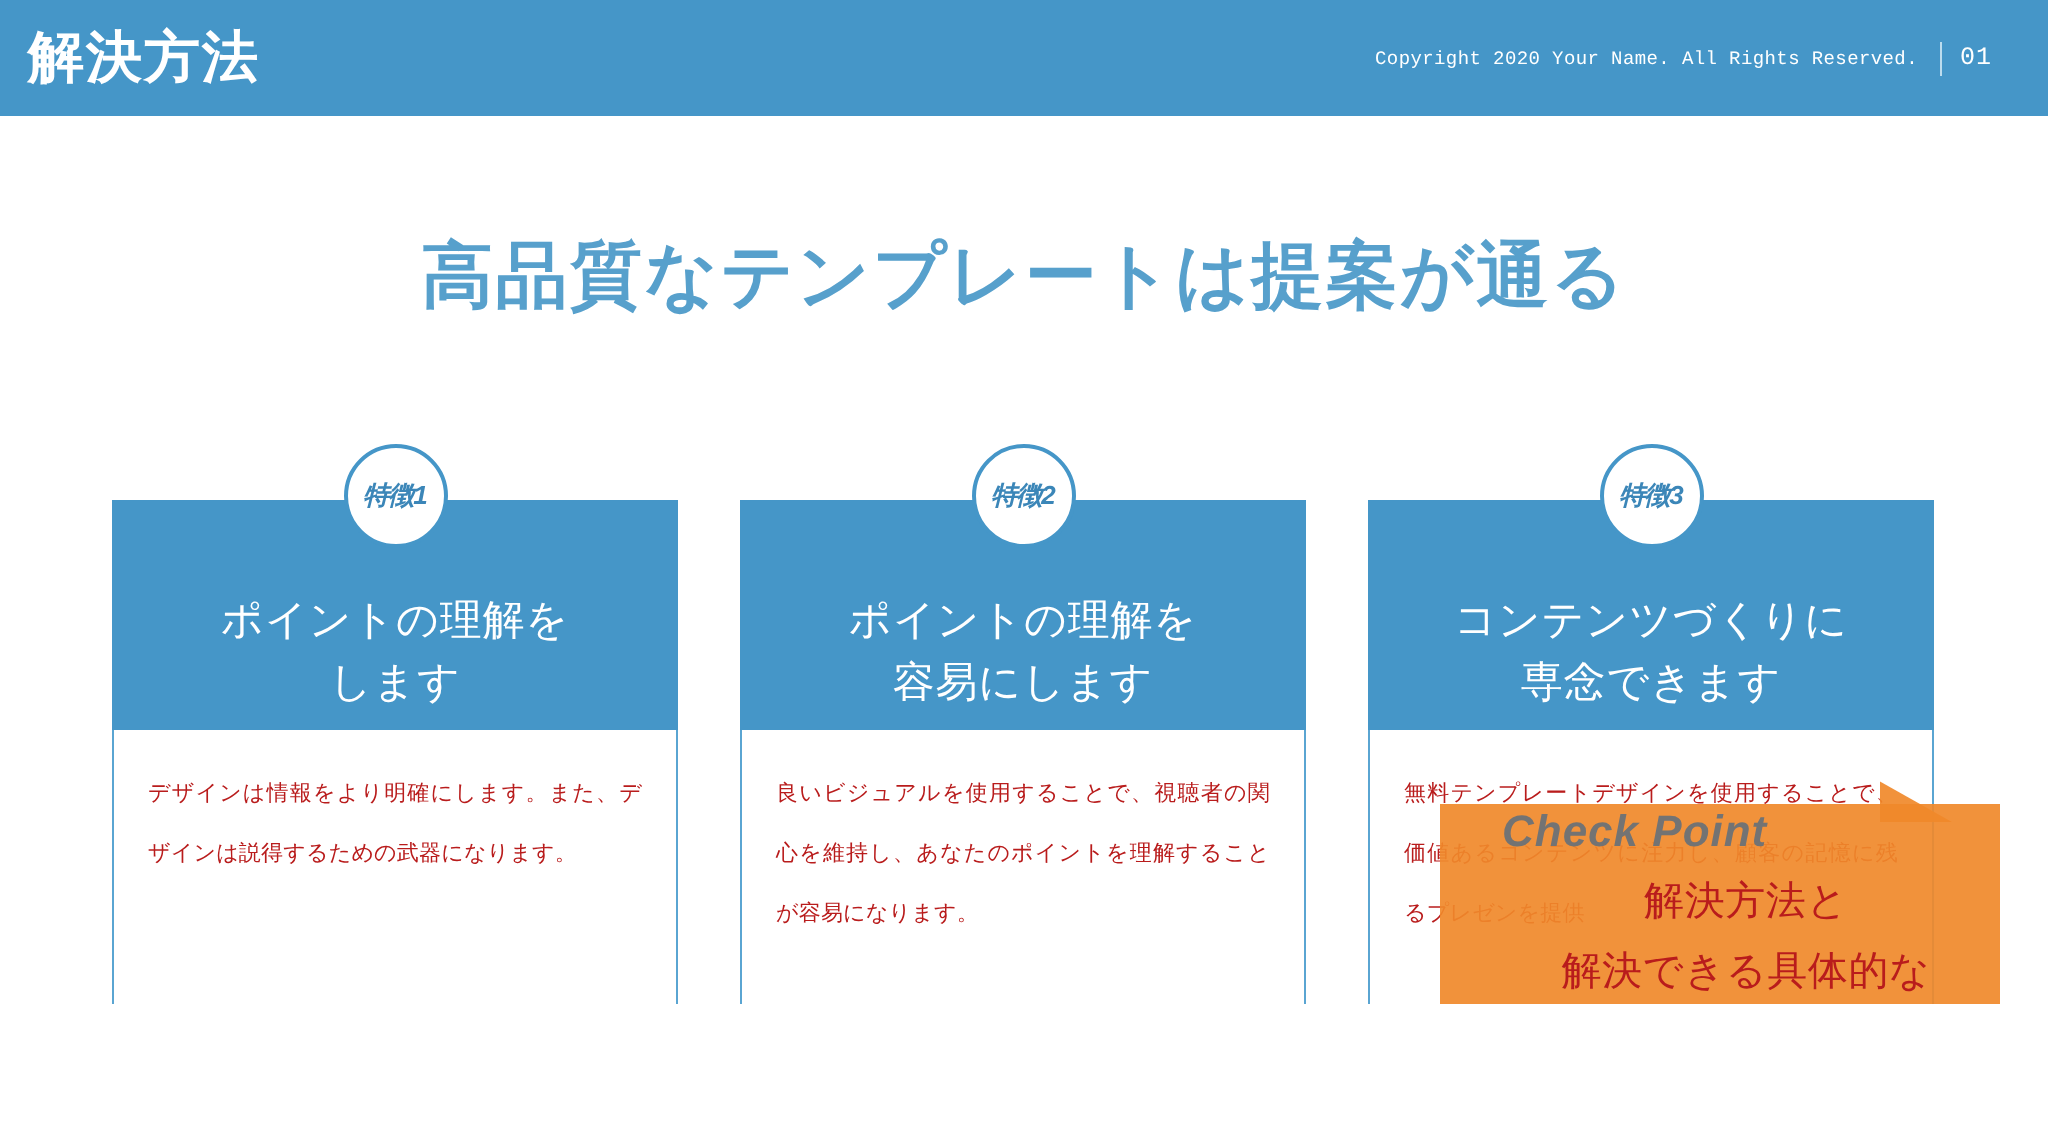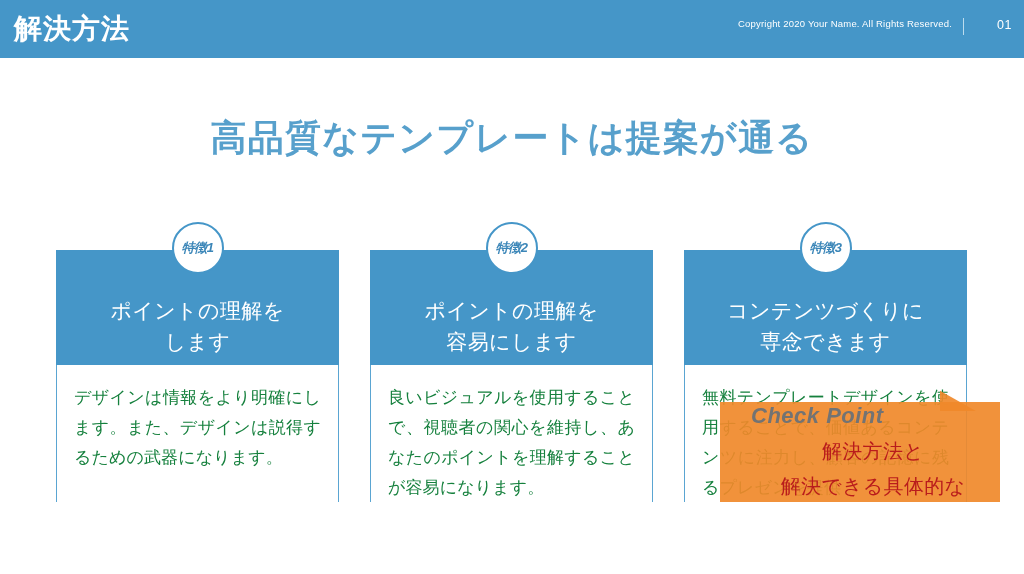--- a/index.html
+++ b/index.html
@@ -33,43 +33,44 @@
     top: 12px;
     font-size: 28px;
     font-weight: bold;
     color: #ffffff;
     letter-spacing: 1px;
     line-height: 34px;
     white-space: nowrap;
   }
   #header-right {
     position: absolute;
-    right: 12px;
+    right: 28px;
     top: 18px;
     display: flex;
+    align-items: center;
     height: 22px;
+    font-family: Liberation Mono, monospace;
   }
   #header-copyright {
     font-size: 9.5px;
     color: #ffffff;
     letter-spacing: 0.2px;
     white-space: nowrap;
   }
   #header-divider {
     width: 1px;
     height: 17px;
     background: #bcdcee;
     margin: 0 9px 0 11px;
   }
   #header-pagenum {
     font-size: 12.5px;
     color: #ffffff;
     letter-spacing: 0.5px;
     white-space: nowrap;
-    margin-left: 24px;
   }
 
   
   #main-title {
     position: absolute;
     left: 0;
     top: 114px;
     width: 1024px;
     text-align: center;
     font-size: 36px;
@@ -129,25 +130,26 @@
   }
   .card-body {
     height: 145px;
     background: #ffffff;
     border: 1px solid #5aa5d2;
     border-top: none;
     box-sizing: border-box;
     padding: 18px 17px 0 17px;
   }
   .card-text {
-    font-size: 17px;
-    color: #15803d;
+    font-size: 11px;
+    color: #b91c1c;
     line-height: 30px;
     letter-spacing: 0.1px;
     text-align: justify;
+    font-family: Liberation Mono, monospace;
   }
 
   
   #callout {
     position: absolute;
     left: 720px;
     top: 402px;
     width: 280px;
     height: 150px;
     background: rgba(240,137,42,0.92);

